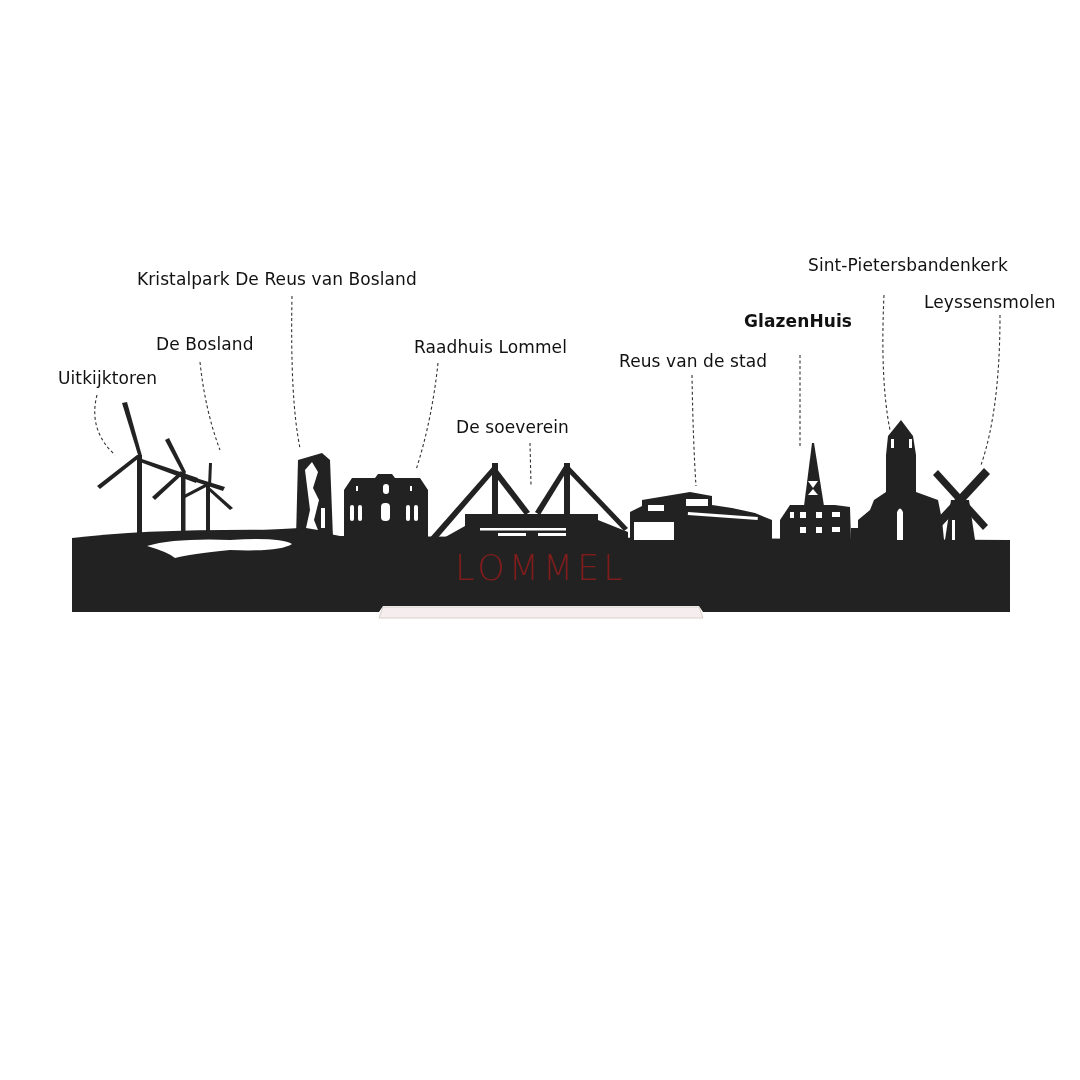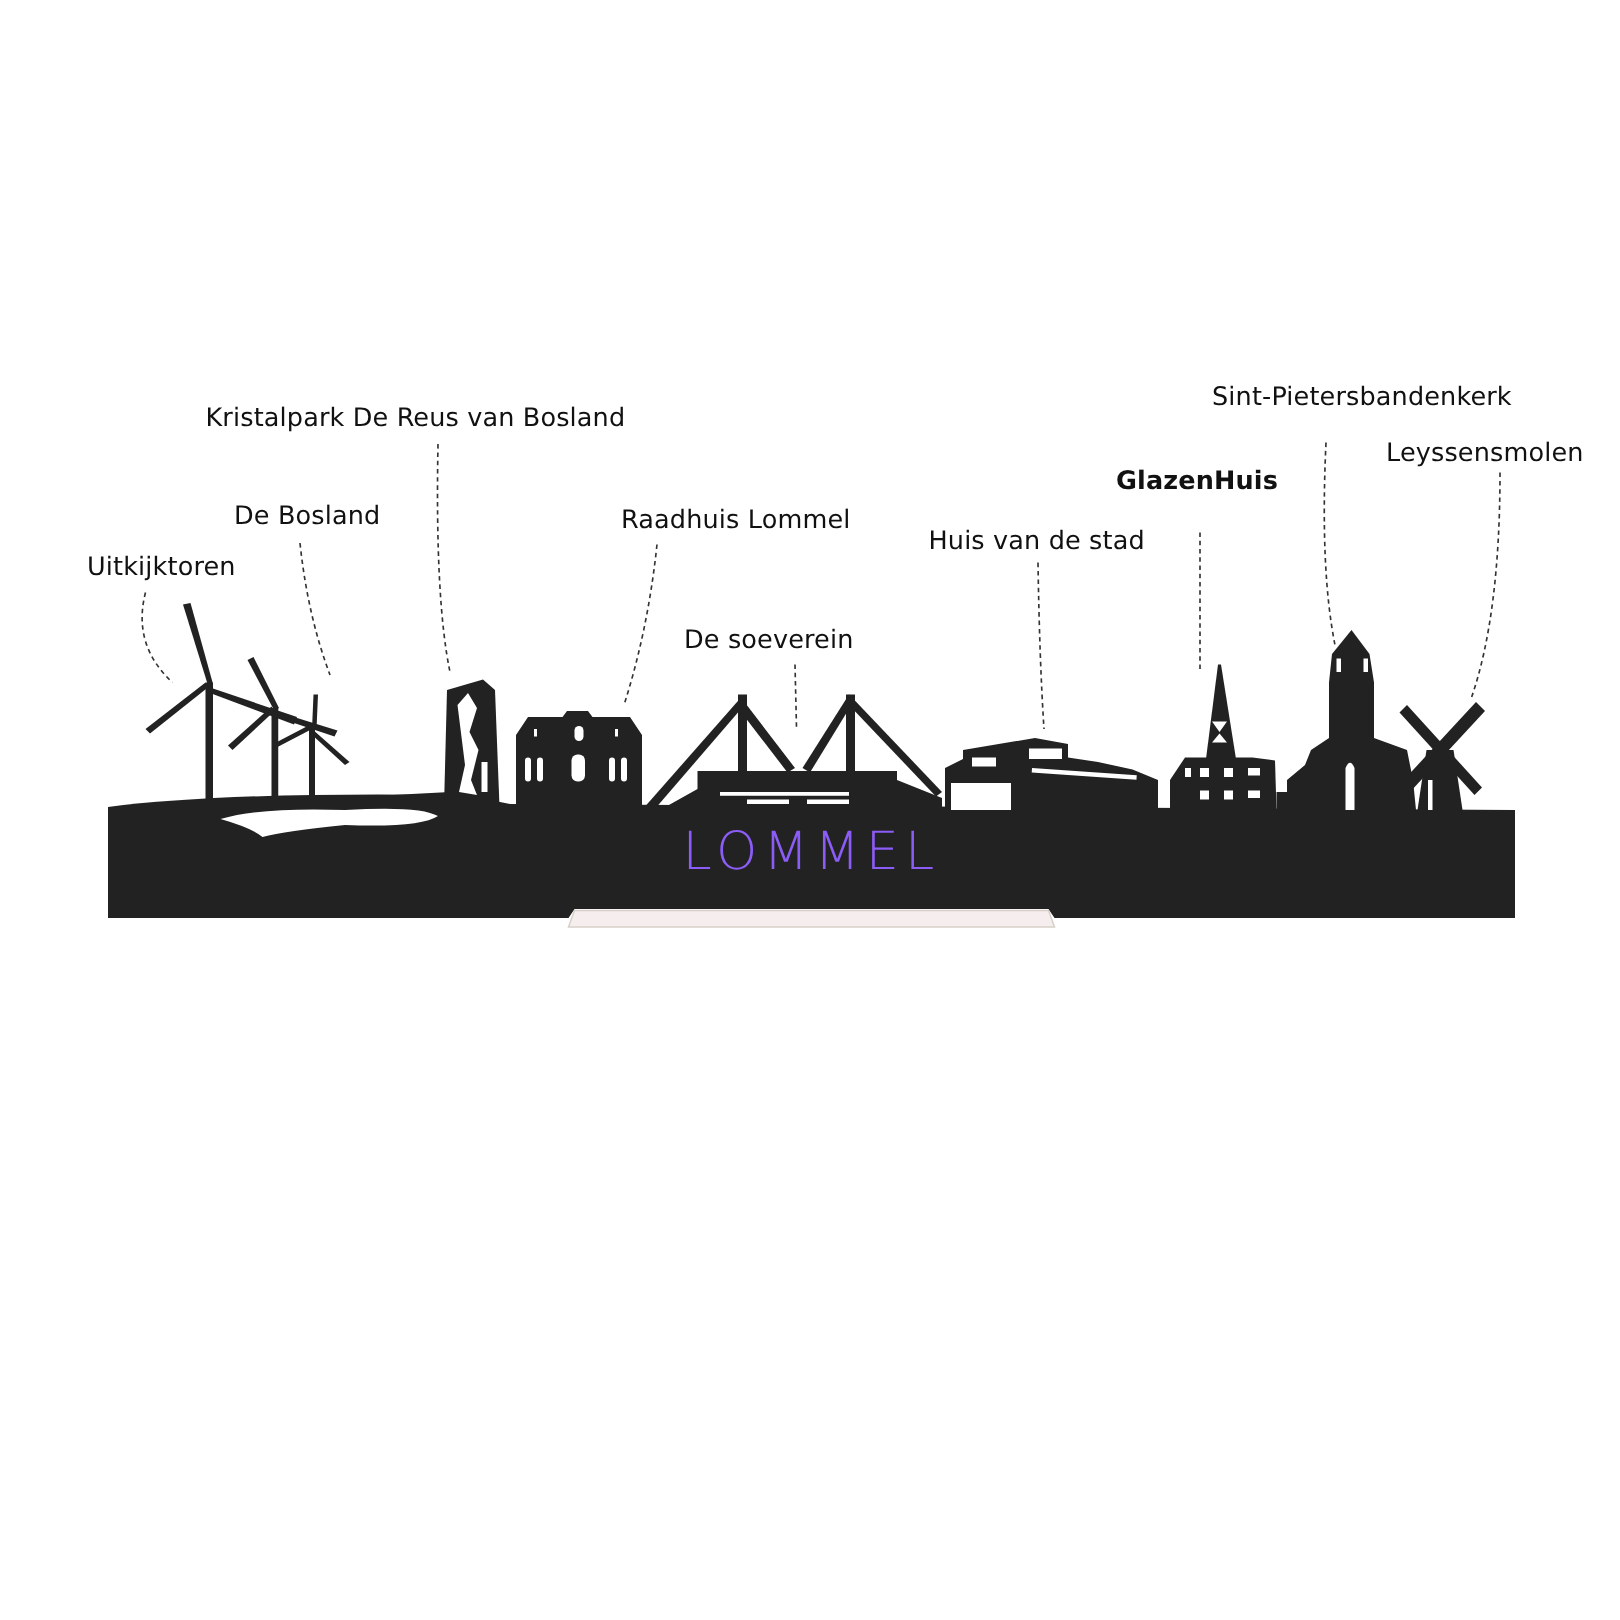--- a/index.html
+++ b/index.html
@@ -1,34 +1,34 @@
 <!DOCTYPE html>
 <html><head>
 <meta charset="utf-8">
 <style>
   html, body { margin: 0; padding: 0; background: #ffffff; }
   body { width: 1080px; height: 1080px; position: relative; overflow: hidden;
          font-family: "DejaVu Sans", "Liberation Sans", sans-serif; }
   .stage { position: absolute; left: 0; top: 0; width: 1080px; height: 1080px; }
   .label { position: absolute; font-size: 17px; color: #111; white-space: nowrap; letter-spacing: 0.1px; }
   svg.sky { position: absolute; left: 0; top: 0; }
-  .city-name { position: absolute; left: 455px; top: 548px; font-size: 35px; color: #8b5cf6;
+  .city-name { position: absolute; left: 455px; top: 548px; font-size: 35px; color: #7f1d1d;
                letter-spacing: 4px; font-weight: 300; font-family: "DejaVu Sans", sans-serif; }
 </style>
 </head>
 <body>
 
 <div class="stage">
 
   <div class="label" style="left:58px;top:368px;">Uitkijktoren</div>
   <div class="label" style="left:156px;top:334px;">De Bosland</div>
   <div class="label" style="left:137px;top:269px;">Kristalpark De Reus van Bosland</div>
   <div class="label" style="left:366px;top:337px;margin-left:48px;">Raadhuis Lommel</div>
   <div class="label" style="left:456px;top:417px;">De soeverein</div>
-  <div class="label" style="left:619px;top:351px;">Huis van de stad</div>
+  <div class="label" style="left:619px;top:351px;">Reus van de stad</div>
   <div class="label" style="left:744px;top:311px;font-weight:bold;">GlazenHuis</div>
   <div class="label" style="left:808px;top:255px;">Sint-Pietersbandenkerk</div>
   <div class="label" style="left:924px;top:292px;">Leyssensmolen</div>
 
   <svg class="sky" width="1080" height="1080" viewBox="0 0 1080 1080">
 
     <g fill="none" stroke="#333" stroke-width="1.1" stroke-dasharray="3,2.5">
       <path d="M97 395 Q88 430 115 455"></path>
       <path d="M200 362 Q205 410 220 450"></path>
       <path d="M292 296 Q290 400 300 448"></path>

